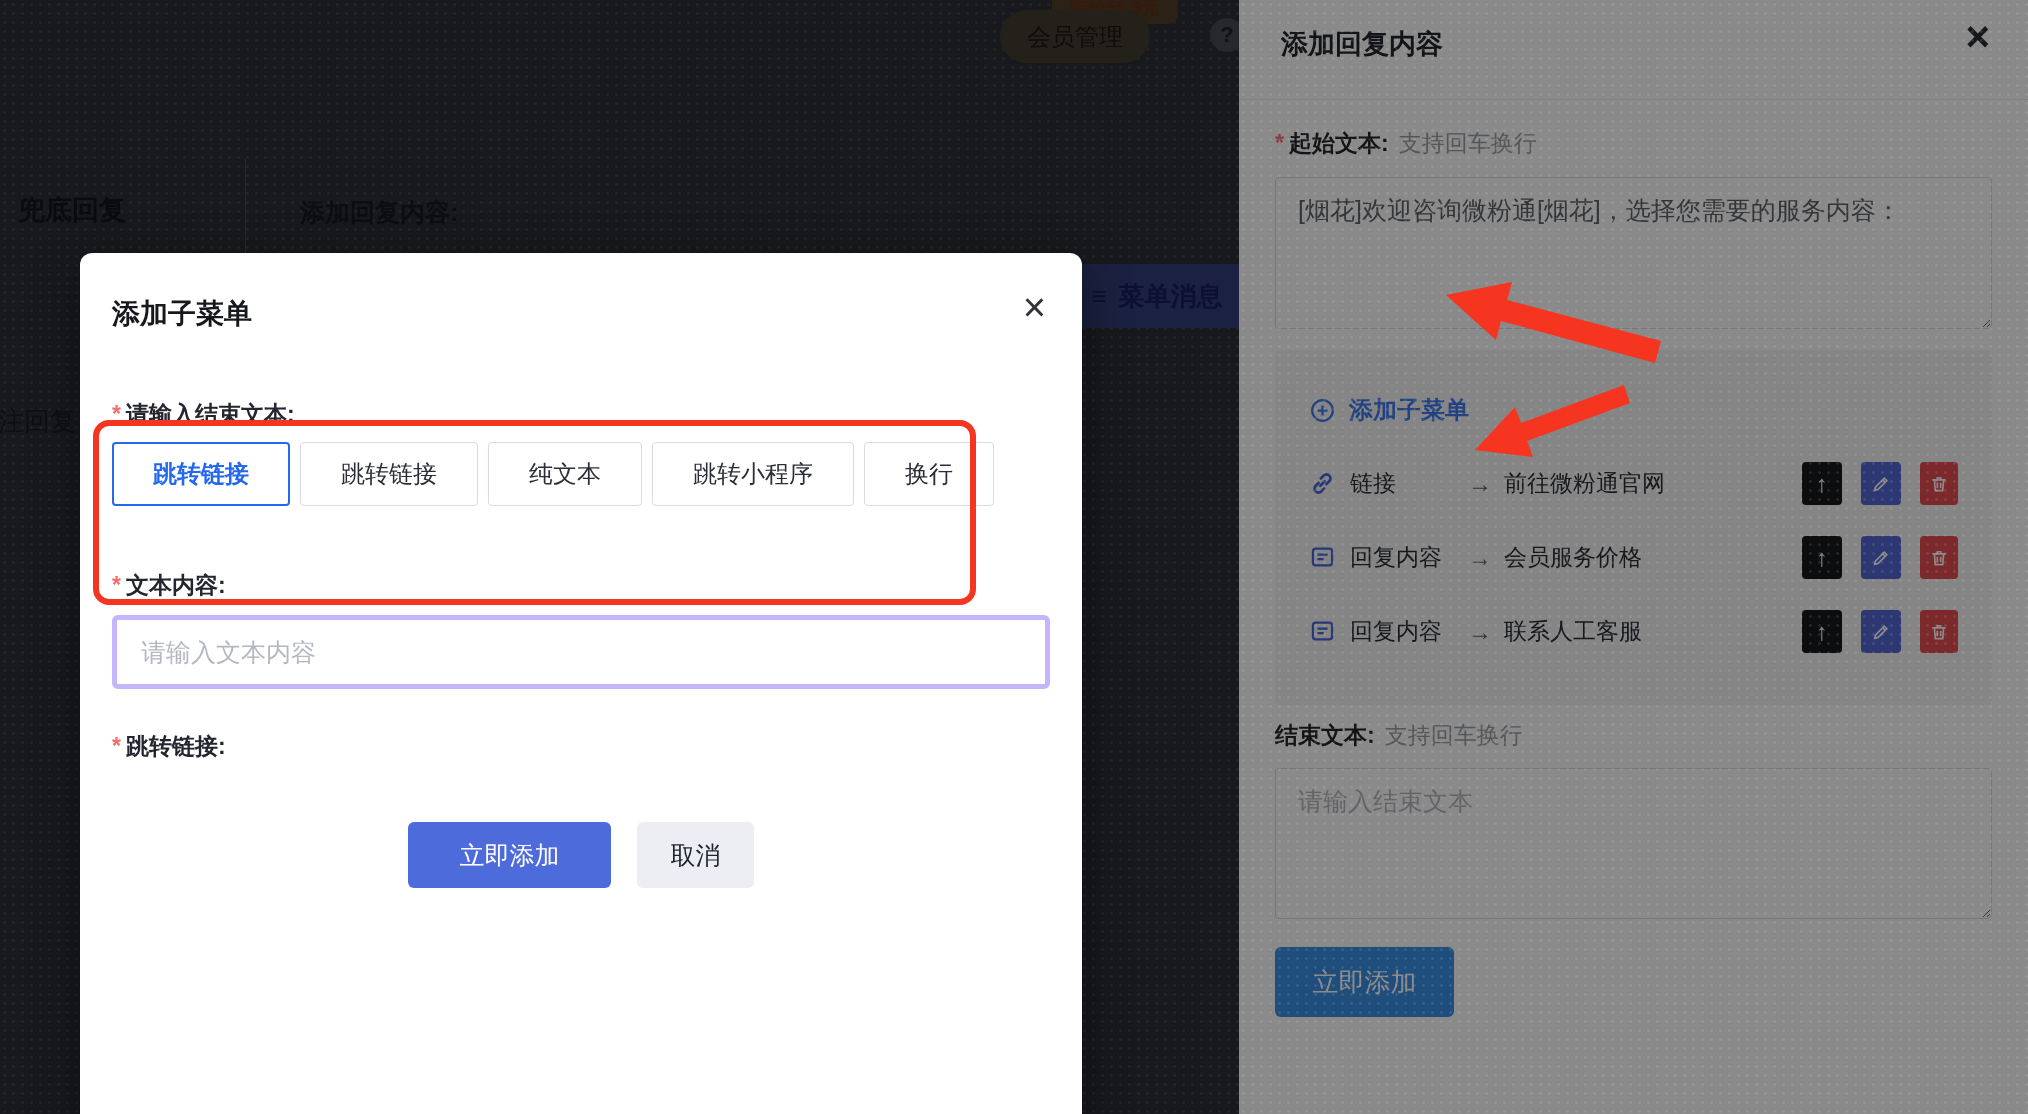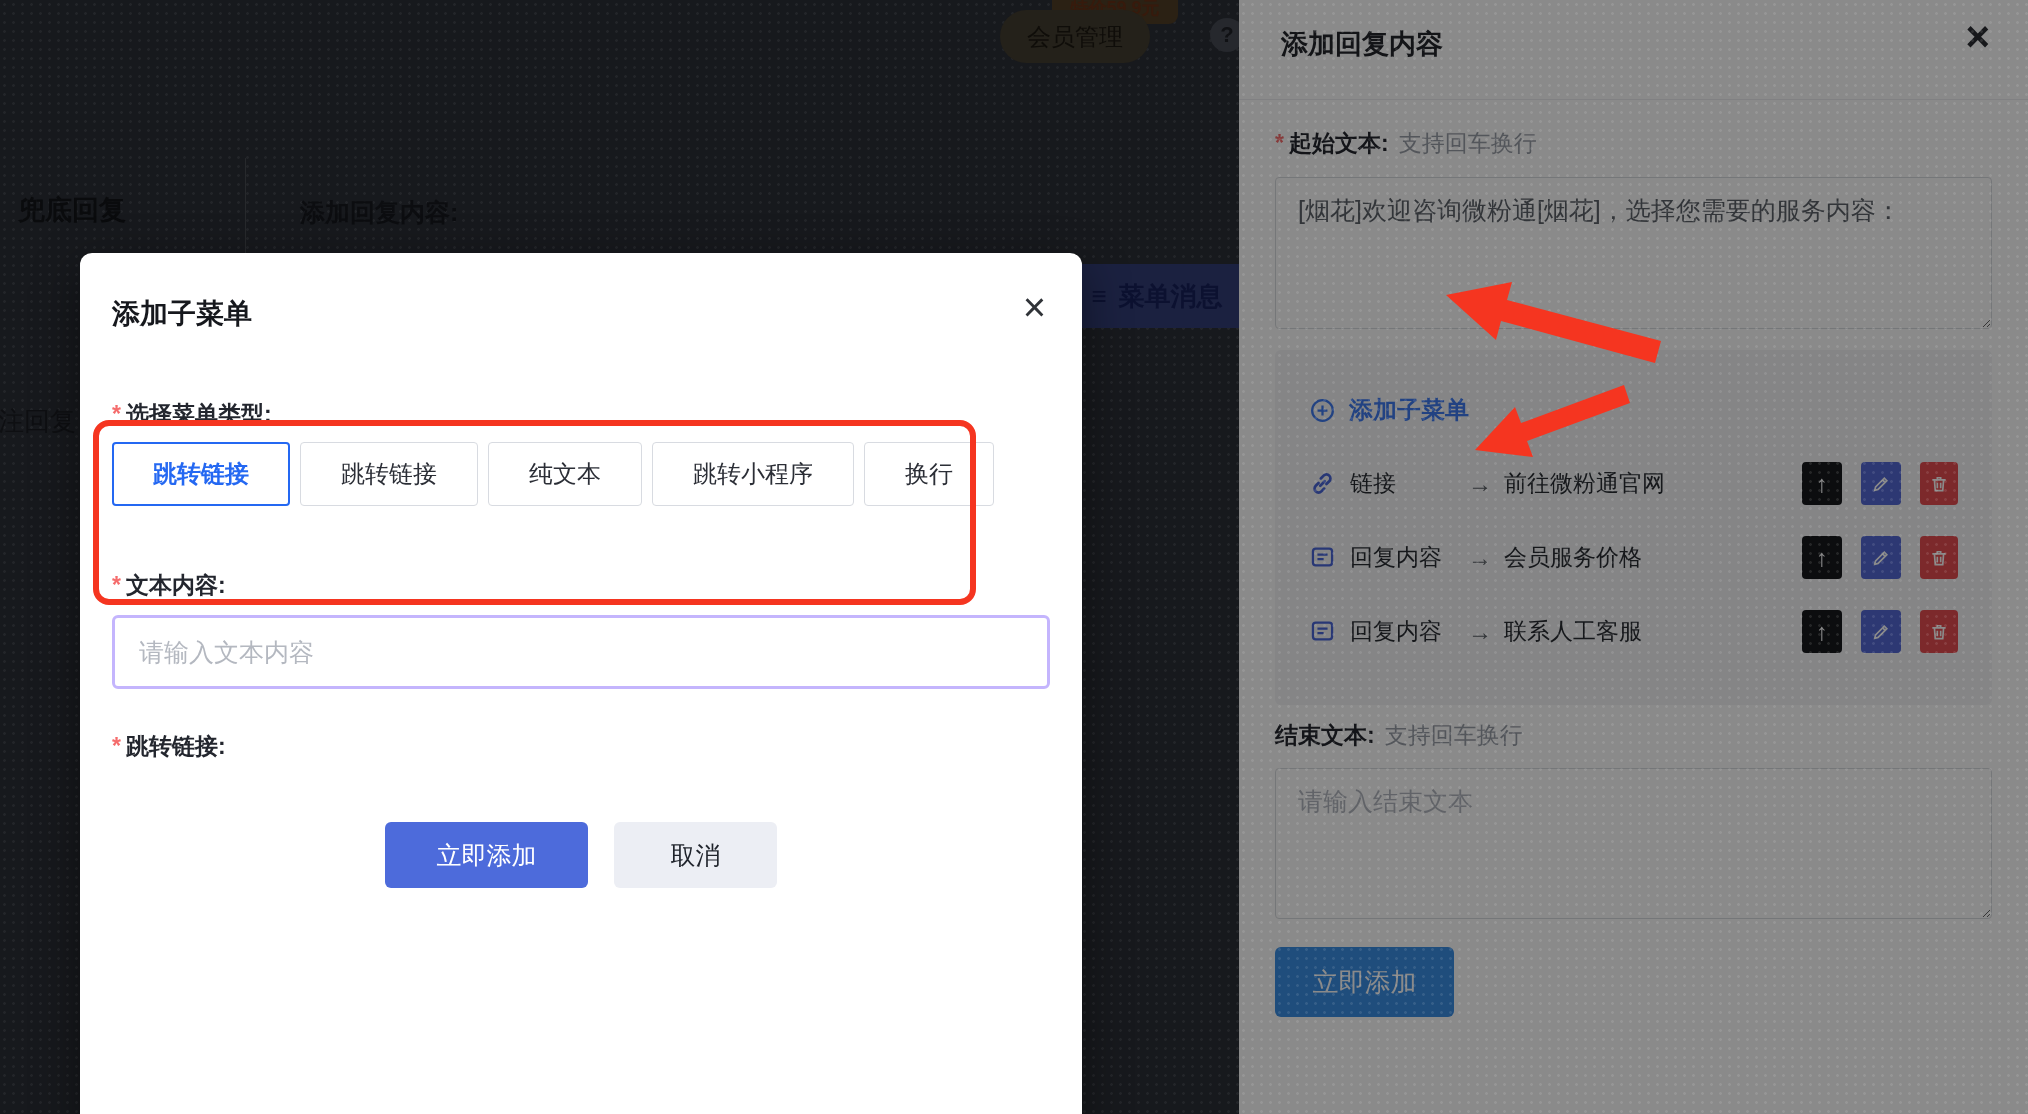--- a/index.html
+++ b/index.html
@@ -81,28 +81,28 @@
   .m-label { display:flex; align-items:baseline; font-size:23px; font-weight:700; color:#23262e; }
   .m-label.first { margin-top:66px; }
   .options { margin-top:12px; display:flex; flex-wrap:wrap; gap:22px 10px; width:938px; }
   .opt-btn { height:64px; padding:0 40px; background:#fff; border:1px solid #d8dbe1;
     border-radius:4px; font-size:24px; color:#2b2e36; cursor:pointer;
     font-family:"Liberation Sans","DejaVu Sans",sans-serif; }
   .opt-btn.selected { border:2px solid var(--selected-blue,#2468f2); padding:0 39px;
     color:var(--selected-blue,#2468f2); font-weight:700; }
   .m-label.gap { margin-top:64px; }
   .m-label.gap2 { margin-top:42px; }
-  .m-input { margin-top:14px; width:938px; height:74px; border:3px solid #c4b5fd;
+  .m-input { margin-top:14px; width:938px; height:74px; border:5px solid #c4b5fd;
     border-radius:6px; font-size:25px; color:#303339; padding:0 24px; outline:none;
     font-family:"Liberation Sans","DejaVu Sans",sans-serif; }
   .m-input::placeholder { color:#b4b8c0; }
   .modal-footer { margin-top:60px; display:flex; justify-content:center; gap:26px; }
   .btn-primary { width:203px; height:66px; border:none; border-radius:6px;
     background:var(--primary-blue,#4d6bdb); color:#fff; font-size:25px; cursor:pointer; }
-  .btn-cancel { width:163px; height:66px; border:none; border-radius:6px;
+  .btn-cancel { width:117px; height:66px; border:none; border-radius:6px;
     background:#eceef4; color:#1f232b; font-size:25px; cursor:pointer; }
 
   
   .annotation-box { position:absolute; left:13px; top:167px; width:883px; height:185px;
     border:6px solid var(--annotation-red,#fa2c1e); border-radius:16px; z-index:6; pointer-events:none; }
   .arrows { position:absolute; inset:0; width:2028px; height:1114px; z-index:30; pointer-events:none; }
   .arrows polygon { fill:var(--annotation-red,#fa2c1e); }
 </style>
 </head>
 <body>
@@ -229,21 +229,21 @@
 
     <div class="drawer-dim"></div>
   </div>
 
   <div class="modal">
     <div class="modal-title">添加子菜单</div>
     <span class="modal-close">×</span>
 
     <div class="m-label first">
       <span class="star">*</span>
-      <span>选择菜单类型:</span>
+      <span>请输入结束文本:</span>
     </div>
 
     <div class="options">
       <button class="opt-btn selected">跳转链接</button>
       <button class="opt-btn">跳转链接</button>
       <button class="opt-btn">纯文本</button>
       <button class="opt-btn">跳转小程序</button>
       <button class="opt-btn">换行</button>
     </div>
 

